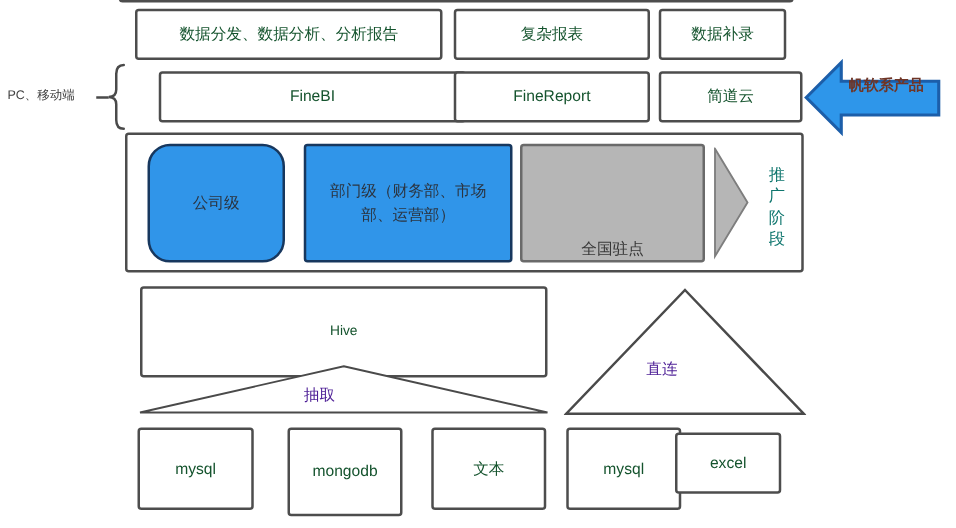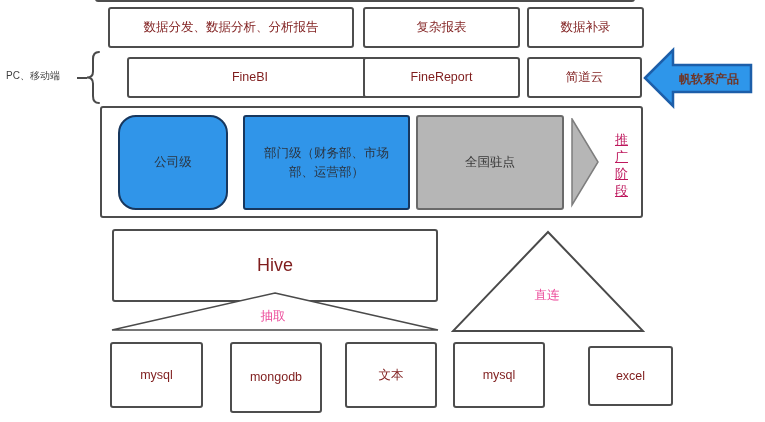--- a/index.html
+++ b/index.html
@@ -3,54 +3,54 @@
 <meta charset="utf-8">
 <style>
   html,body{margin:0;padding:0;background:#fff;}
   #canvas{
     position:relative;width:765px;height:422px;background:#fff;overflow:hidden;
     font-family:"Liberation Sans","DejaVu Sans",sans-serif;color:#3f3f3f;
   }
   .box{
     position:absolute;background:#fff;border:2px solid #4d4d4d;border-radius:3px;
     display:flex;align-items:center;justify-content:center;text-align:center;
-    font-size:12.5px;color:#7f1d1d;box-sizing:border-box;line-height:1.45;
+    font-size:12.5px;color:#14532d;box-sizing:border-box;line-height:1.45;
   }
   .box.blue{background:#3095e9;border-color:#17375e;color:#2b3440;}
   .box.gray{background:#b6b6b6;border-color:#6a6a6a;color:#383838;}
   .svg-abs{position:absolute;}
   .float-label{
-    position:absolute;font-size:12.5px;color:#ec4899;text-align:center;
+    position:absolute;font-size:12.5px;color:#4c1d95;
   }
   #platform-label{position:absolute;left:6px;top:69px;font-size:10px;color:#3f3f3f;white-space:nowrap;}
   #label-connector{position:absolute;left:77px;top:77px;width:10px;height:2px;background:#4a4a4a;}
   #arrow-label{
-    position:absolute;left:671px;top:71px;width:76px;text-align:center;
+    position:absolute;left:671px;top:60px;width:76px;text-align:center;
     font-size:12px;font-weight:600;color:#6f3526;white-space:nowrap;
   }
   #axis-label{
     position:absolute;left:614px;top:131px;width:15px;
-    font-size:13px;line-height:17px;word-break:break-all;text-align:center;color:#be185d;text-decoration:underline;
+    font-size:13px;line-height:17px;word-break:break-all;text-align:center;color:#0f766e;
   }
   #dept-box{padding:4px 8px;}
 </style>
 </head>
 <body>
 
 <div id="canvas">
 
   <div class="box" style="left:95px;top:-17px;width:540px;height:19px;"></div>
 
   <div class="box" style="left:108px;top:7px;width:246px;height:41px;">
     <span>数据分发、数据分析、分析报告</span>
   </div>
   <div class="box" style="left:363px;top:7px;width:157px;height:41px;">
     <span>复杂报表</span>
   </div>
-  <div class="box" style="left:527px;top:7px;width:117px;height:41px;">
+  <div class="box" style="left:527px;top:7px;width:102px;height:41px;">
     <span>数据补录</span>
   </div>
 
   <div class="box" style="left:108px;top:57px;width:246px;height:41px;margin-left:19px;">
     <span>FineBI</span>
   </div>
   <div class="box" style="left:363px;top:57px;width:157px;height:41px;">
     <span>FineReport</span>
   </div>
   <div class="box" style="left:527px;top:57px;width:115px;height:41px;">
@@ -68,29 +68,29 @@
   </svg>
   <div id="arrow-label">帆软系产品</div>
 
   <div class="box" style="left:100px;top:106px;width:543px;height:112px;"></div>
   <div class="box blue" style="left:118px;top:115px;width:110px;height:95px;border-radius:18px;">
     <span>公司级</span>
   </div>
   <div class="box blue" id="dept-box" style="left:243px;top:115px;width:167px;height:95px;">
     <span>部门级（财务部、市场部、运营部）</span>
   </div>
-  <div class="box gray" style="left:416px;top:115px;width:148px;height:95px;">
+  <div class="box gray" style="left:416px;top:115px;width:148px;height:95px;align-items:flex-end;">
     <span>全国驻点</span>
   </div>
   <svg class="svg-abs" style="left:571px;top:118px;" width="29" height="90" viewBox="0 0 29 90">
     <polygon points="1,1 27,44 1,87" fill="#b6b6b6" stroke="#7e7e7e" stroke-width="1.5"></polygon>
   </svg>
   <div id="axis-label">推广阶段</div>
 
-  <div class="box" style="left:112px;top:229px;width:326px;height:73px;font-size:18px;">
+  <div class="box" style="left:112px;top:229px;width:326px;height:73px;font-size:11px;">
     <span>Hive</span>
   </div>
 
   <svg class="svg-abs" style="left:110px;top:291px;" width="330" height="42" viewBox="0 0 330 42">
     <polygon points="165,2 328,39 2,39" fill="#ffffff" stroke="#4a4a4a" stroke-width="1.5"></polygon>
   </svg>
   <div class="float-label" style="left:243px;top:308px;width:60px;">抽取</div>
 
   <div class="box" style="left:110px;top:342px;width:93px;height:66px;">
     <span>mysql</span>
@@ -103,17 +103,17 @@
   </div>
 
   <svg class="svg-abs" style="left:451px;top:229px;" width="194" height="105" viewBox="0 0 194 105">
     <polygon points="97,3 192,102 2,102" fill="#ffffff" stroke="#4a4a4a" stroke-width="2"></polygon>
   </svg>
   <div class="float-label" style="left:517px;top:287px;width:60px;">直连</div>
 
   <div class="box" style="left:453px;top:342px;width:92px;height:66px;">
     <span>mysql</span>
   </div>
-  <div class="box" style="left:588px;top:346px;width:85px;height:60px;">
+  <div class="box" style="left:540px;top:346px;width:85px;height:49px;">
     <span>excel</span>
   </div>
 
 </div>
 
 </body></html>

